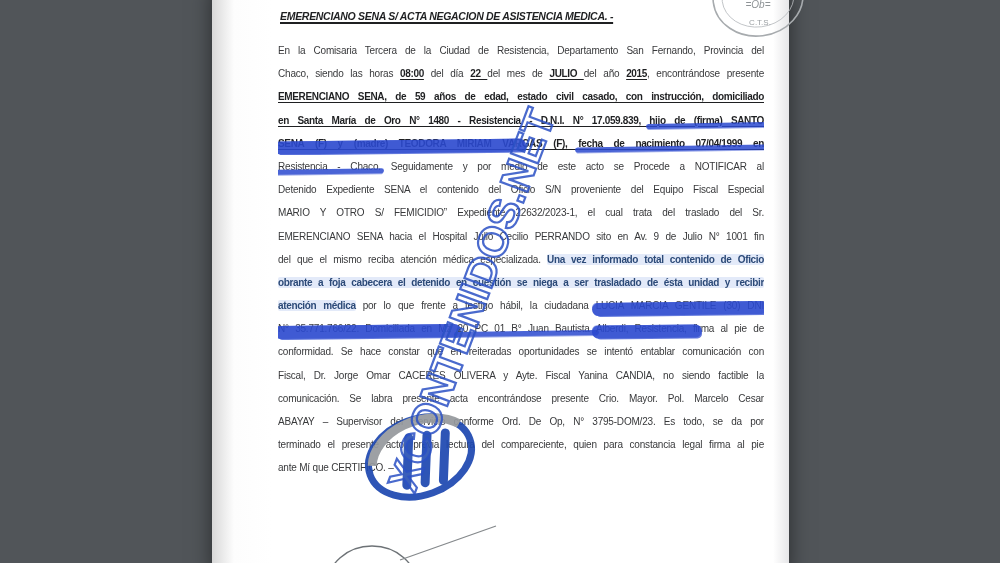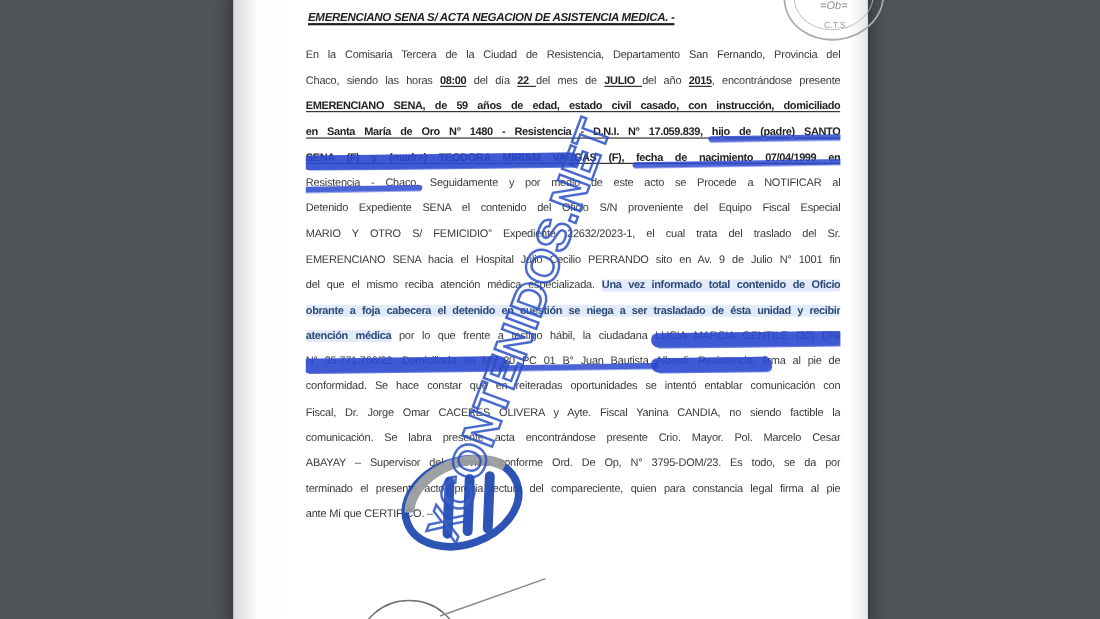--- a/index.html
+++ b/index.html
@@ -57,21 +57,21 @@
 
 <div class="stage">
 
   <div class="page">
     <div class="content">
       <div class="doc-title">EMERENCIANO SENA S/ ACTA NEGACION DE ASISTENCIA MEDICA. -</div>
       <div id="doc-body">
           <div class="doc-line"><span class="seg-n">En la Comisaria Tercera de la Ciudad de Resistencia, Departamento San Fernando, Provincia del</span></div>
           <div class="doc-line"><span class="seg-n">Chaco, siendo las horas </span><span class="seg-bu">08:00</span><span class="seg-n"> del día </span><span class="seg-bu">22 </span><span class="seg-n">del mes de </span><span class="seg-bu">JULIO </span><span class="seg-n">del año </span><span class="seg-bu">2015</span><span class="seg-n">, encontrándose presente</span></div>
           <div class="doc-line"><span class="seg-bu">EMERENCIANO SENA, de 59 años de edad, estado civil casado, con instrucción, domiciliado</span></div>
-          <div class="doc-line"><span class="seg-bu">en Santa María de Oro N° 1480 - Resistencia - D.N.I. N° 17.059.839, </span><span class="seg-bu seg-st">hijo de (padre) SANTO</span></div>
+          <div class="doc-line"><span class="seg-bu">en Santa María de Oro N° 1480 - Resistencia - D.N.I. N° 17.059.839, </span><span class="seg-bu seg-st">hijo de (firma) SANTO</span></div>
           <div class="doc-line"><span class="seg-bu seg-sc">SENA (F) y (madre) TEODORA MIRIAM VAR</span><span class="seg-bu">GAS (F), </span><span class="seg-bu seg-st">fecha de nacimiento 07/04/1999 en</span></div>
           <div class="doc-line"><span class="seg-st">Resistencia - Chaco.</span><span class="seg-n"> Seguidamente y por medio de este acto se Procede a NOTIFICAR al</span></div>
           <div class="doc-line"><span class="seg-n">Detenido Expediente SENA el contenido del Oficio S/N proveniente del Equipo Fiscal Especial</span></div>
           <div class="doc-line"><span class="seg-n">MARIO Y OTRO S/ FEMICIDIO” Expediente 22632/2023-1, el cual trata del traslado del Sr.</span></div>
           <div class="doc-line"><span class="seg-n">EMERENCIANO SENA hacia el Hospital Julio Cecilio PERRANDO sito en Av. 9 de Julio N° 1001 fin</span></div>
           <div class="doc-line"><span class="seg-n">del que el mismo reciba atención médica especializada. </span><span class="seg-hl">Una vez informado total contenido de Oficio</span></div>
           <div class="doc-line"><span class="seg-hl">obrante a foja cabecera el detenido en cuestión se niega a ser trasladado de ésta unidad y recibir</span></div>
           <div class="doc-line"><span class="seg-hl">atención médica</span><span class="seg-n"> por lo que frente a testigo hábil, la ciudadana </span><span class="seg-sc">LUCIA MARCIA GENTILE (30) DNI</span></div>
           <div class="doc-line"><span class="seg-sc">N° 35.771.766/22. Domiciliada en Mz </span><span class="seg-st">20 PC 01 B° Juan Bautista </span><span class="seg-sc">Alberdi, Resistencia, fi</span><span class="seg-n">rma al pie de</span></div>
           <div class="doc-line"><span class="seg-n">conformidad. Se hace constar que en reiteradas oportunidades se intentó entablar comunicación con</span></div>

